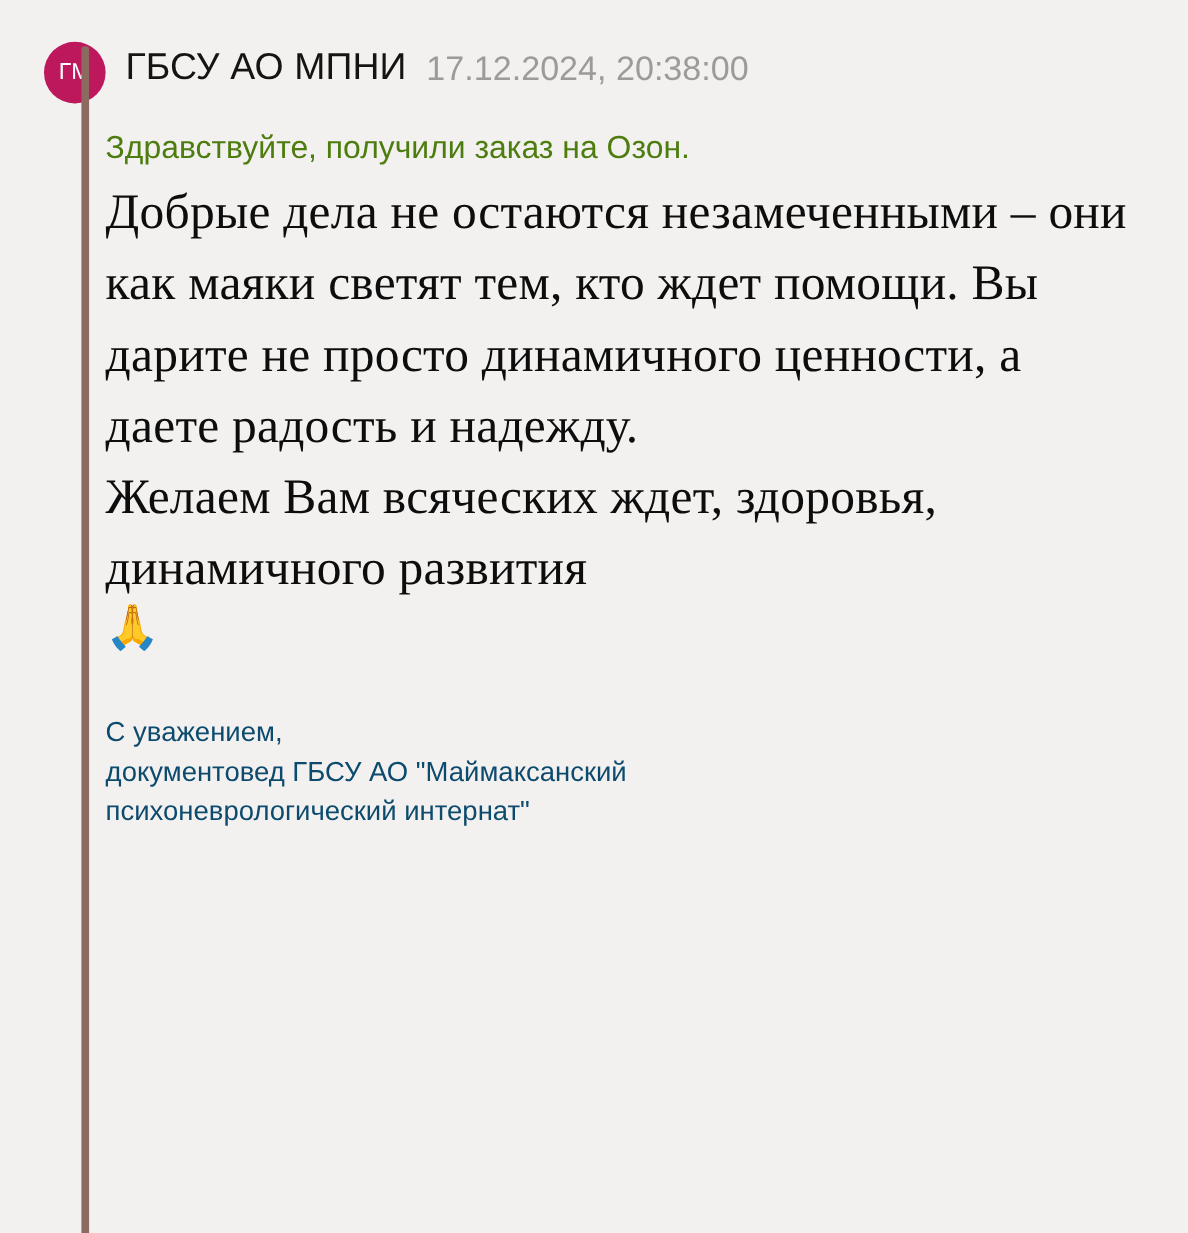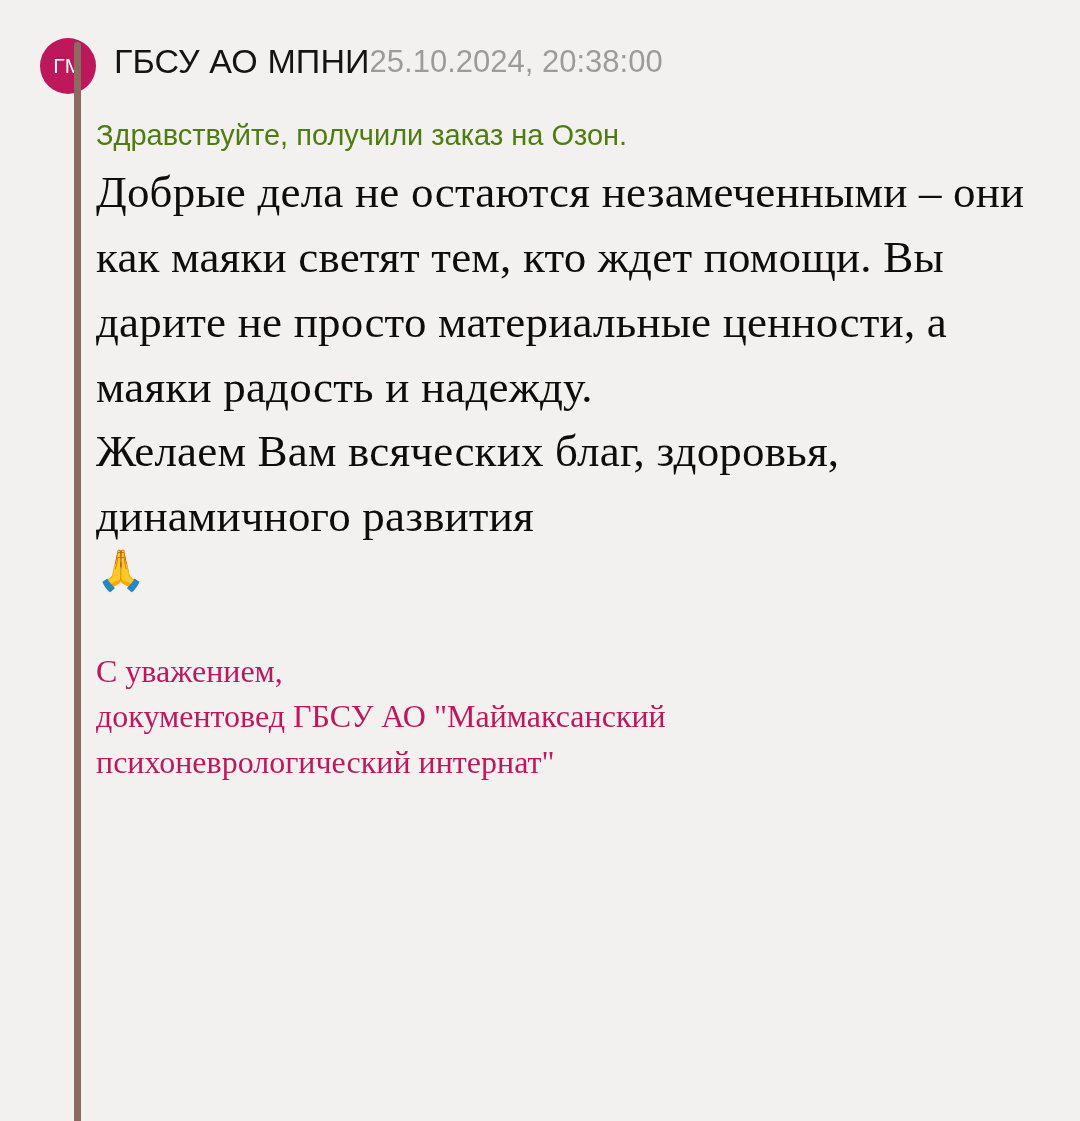--- a/index.html
+++ b/index.html
@@ -46,21 +46,22 @@
     margin-top: 4px;
   }
 
   .header-text {
     display: block;
     padding-top: 8px;
   }
 
   .sender-line {
     display: flex;
-    align-items: center;
+    align-items: flex-end;
+    gap: 18px;
     white-space: nowrap;
   }
 
   .sender-name {
     font-size: 34px;
     color: #141414;
     font-family: "Liberation Sans", sans-serif;
     letter-spacing: 0.1px;
   }
 
@@ -115,50 +116,50 @@
   }
 
   .emoji-line {
     font-size: 40px;
     line-height: 1.1;
     margin-top: 2px;
   }
 
   .signature {
     margin-top: 56px;
-    font-size: 32px;
+    font-size: 25px;
     line-height: 1.42;
-    color: #be185d;
-    font-family: Liberation Serif, serif;
+    color: #0c4a6e;
+    font-family: Liberation Sans, sans-serif;
   }
   .signature div { white-space: nowrap; }
 </style>
 </head>
 <body>
 
 <div class="message">
 
   <div class="msg-header">
     <div class="avatar">ГМ</div>
     <div class="header-text">
       <div class="sender-line">
         <span class="sender-name">ГБСУ АО МПНИ</span>
-        <span class="msg-date">25.10.2024, 20:38:00</span>
+        <span class="msg-date">17.12.2024, 20:38:00</span>
       </div>
     </div>
   </div>
 
   <div class="body-wrap">
     <div class="quote-bar"></div>
 
     <div class="intro-line">Здравствуйте, получили заказ на Озон.</div>
 
     <div class="serif-body">
-      <p>Добрые дела не остаются незамеченными – они как маяки светят тем, кто ждет помощи. Вы дарите не просто материальные ценности, а маяки радость и надежду.</p>
-      <p> Желаем Вам всяческих благ, здоровья, динамичного развития</p>
+      <p>Добрые дела не остаются незамеченными – они как маяки светят тем, кто ждет помощи. Вы дарите не просто динамичного ценности, а даете радость и надежду.</p>
+      <p> Желаем Вам всяческих ждет, здоровья, динамичного развития</p>
       <p class="emoji-line">🙏</p>
     </div>
 
     <div class="signature">
       <div>С уважением,</div>
       <div>документовед ГБСУ АО "Маймаксанский</div>
       <div>психоневрологический интернат"</div>
     </div>
   </div>
 

